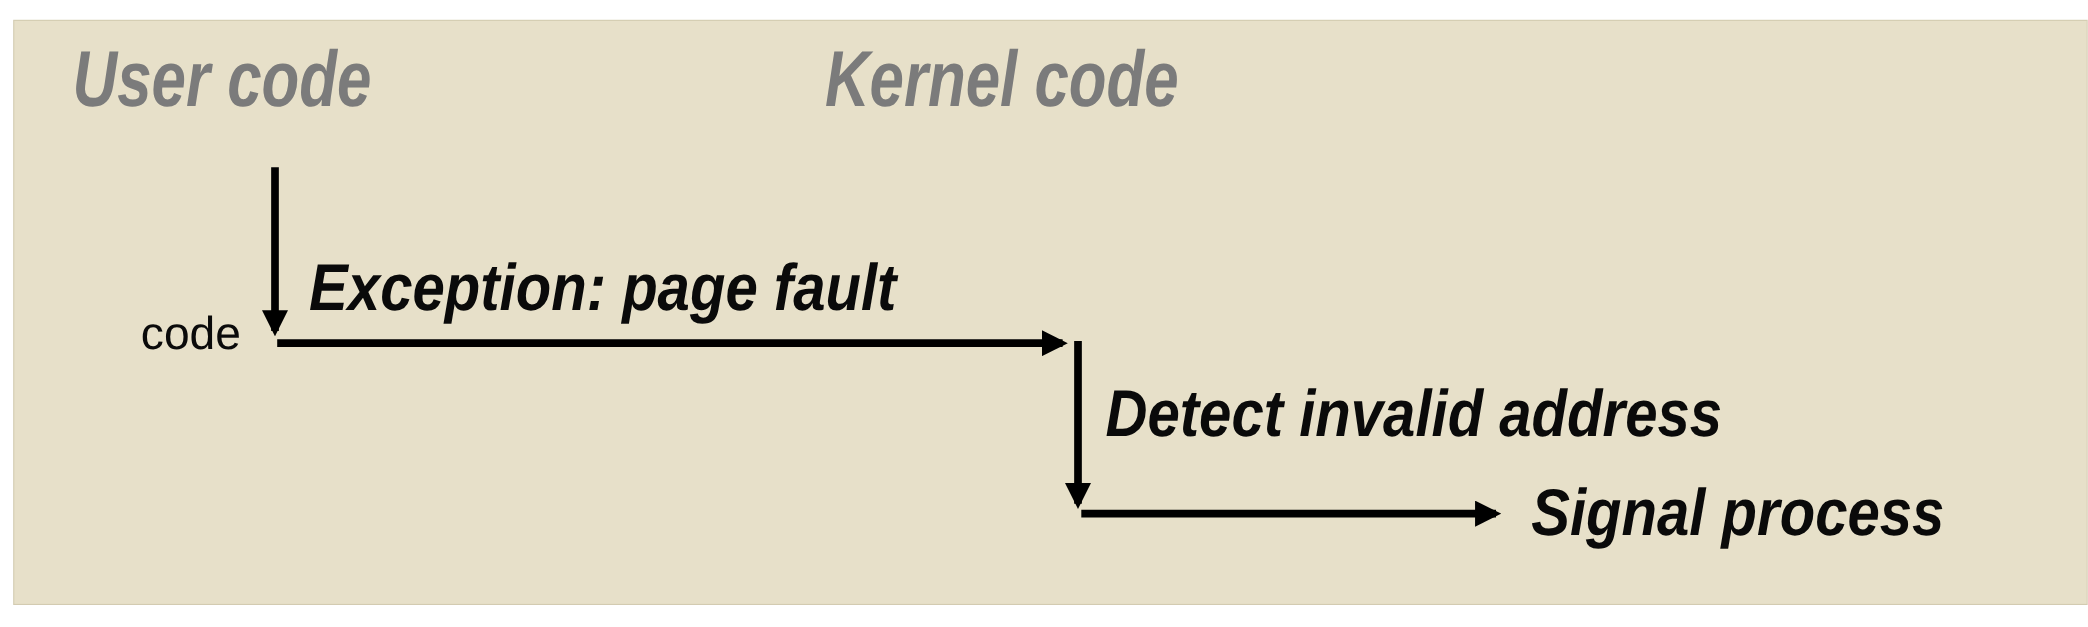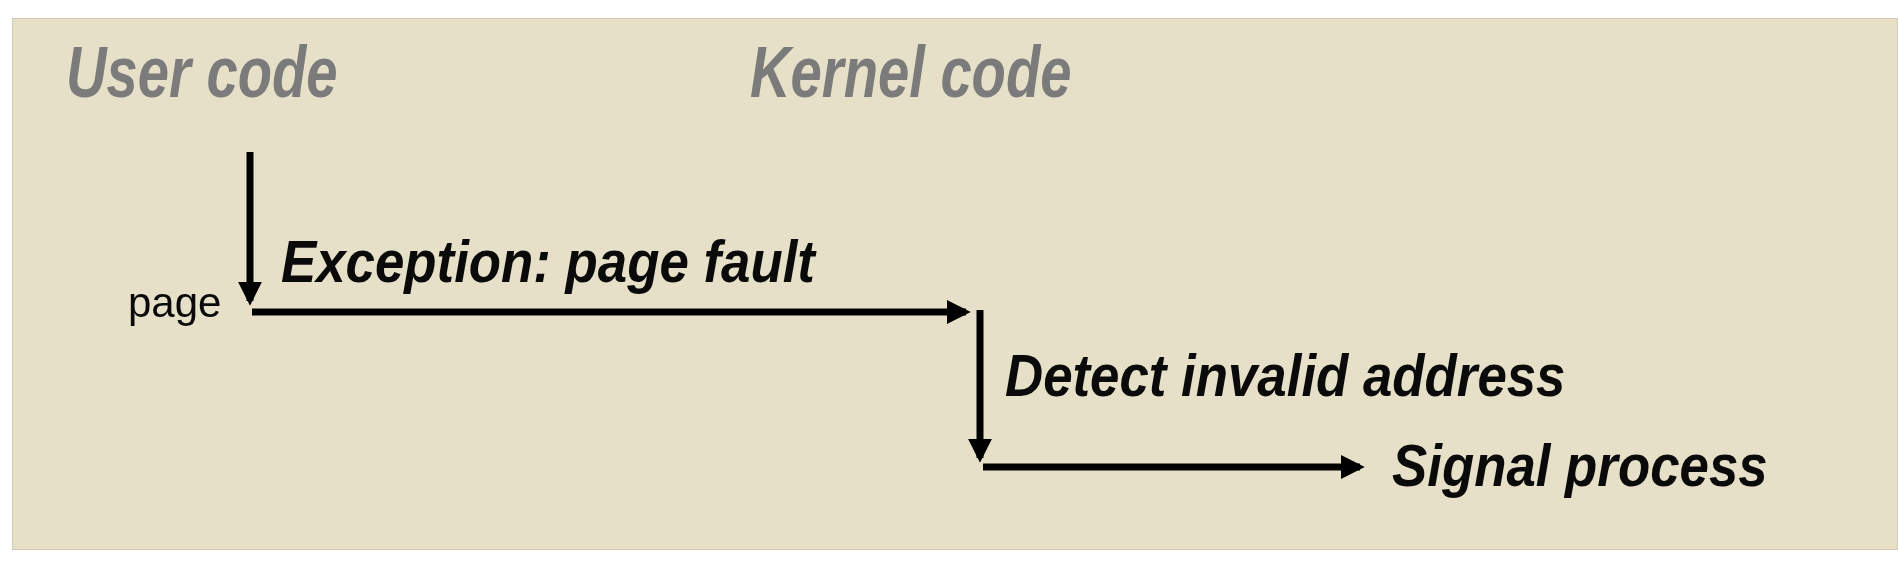--- a/index.html
+++ b/index.html
@@ -83,19 +83,19 @@
 
   <line x1="980" y1="310" x2="980" y2="458" stroke="#000000" stroke-width="7" marker-end="url(#ah)"></line>
 
   <line x1="983" y1="467" x2="1360" y2="467" stroke="#000000" stroke-width="7" marker-end="url(#ah)"></line>
 </svg>
 
 <div id="user-header" class="txt header">User code</div>
 
 <div id="kernel-header" class="txt header">Kernel code</div>
 
-<div id="movl-label" class="txt code-label">page</div>
+<div id="movl-label" class="txt code-label">code</div>
 
 <div id="exception-label" class="txt flow-label">Exception: page fault</div>
 
 <div id="detect-label" class="txt flow-label">Detect invalid address</div>
 
 <div id="signal-label" class="txt flow-label">Signal process</div>
 
 </body></html>

